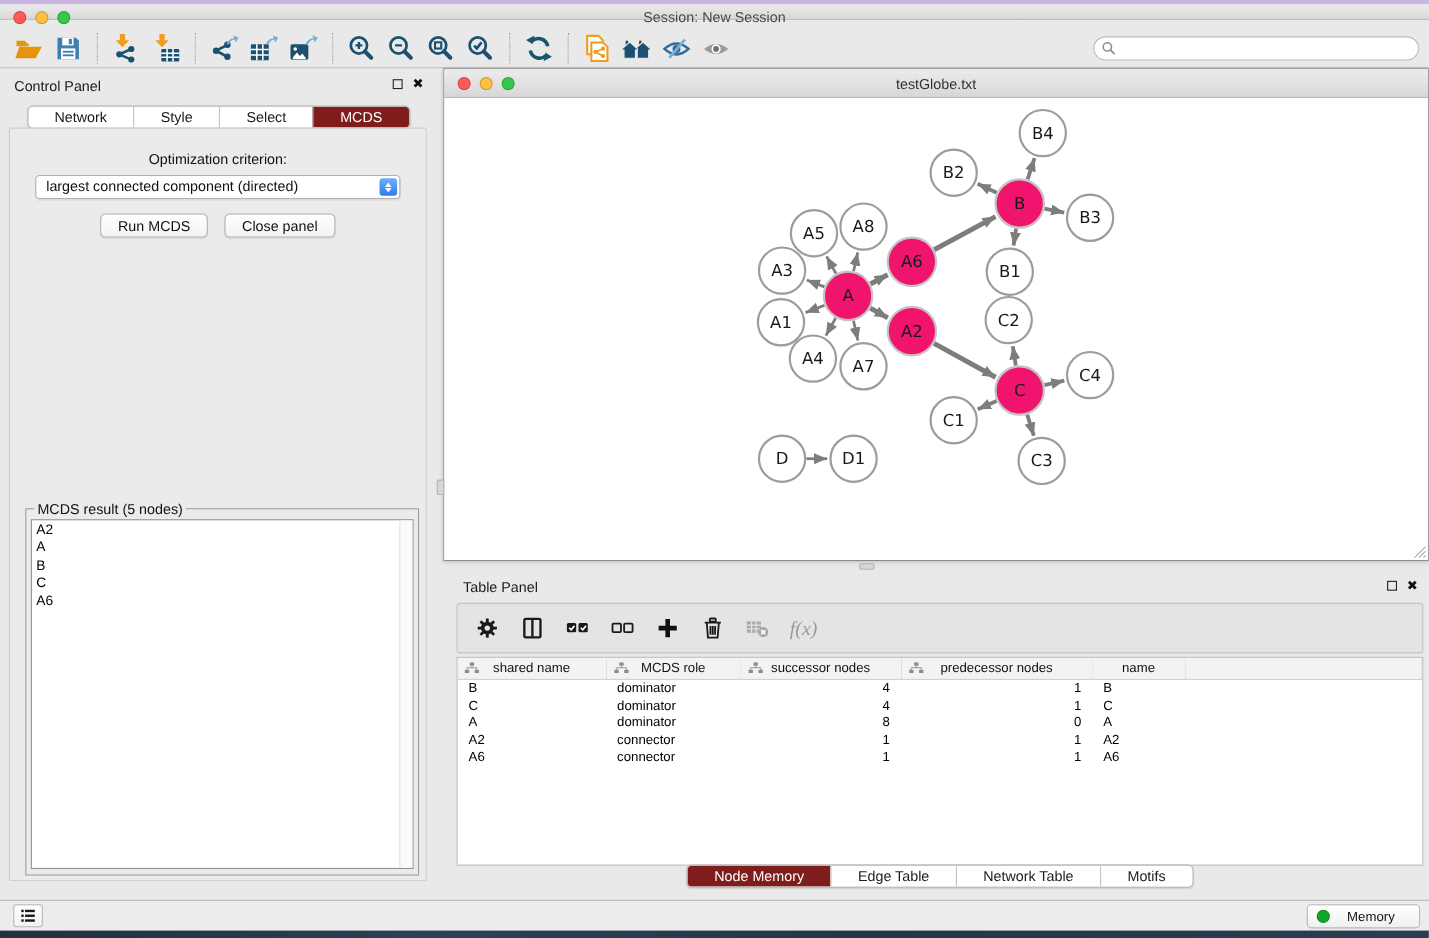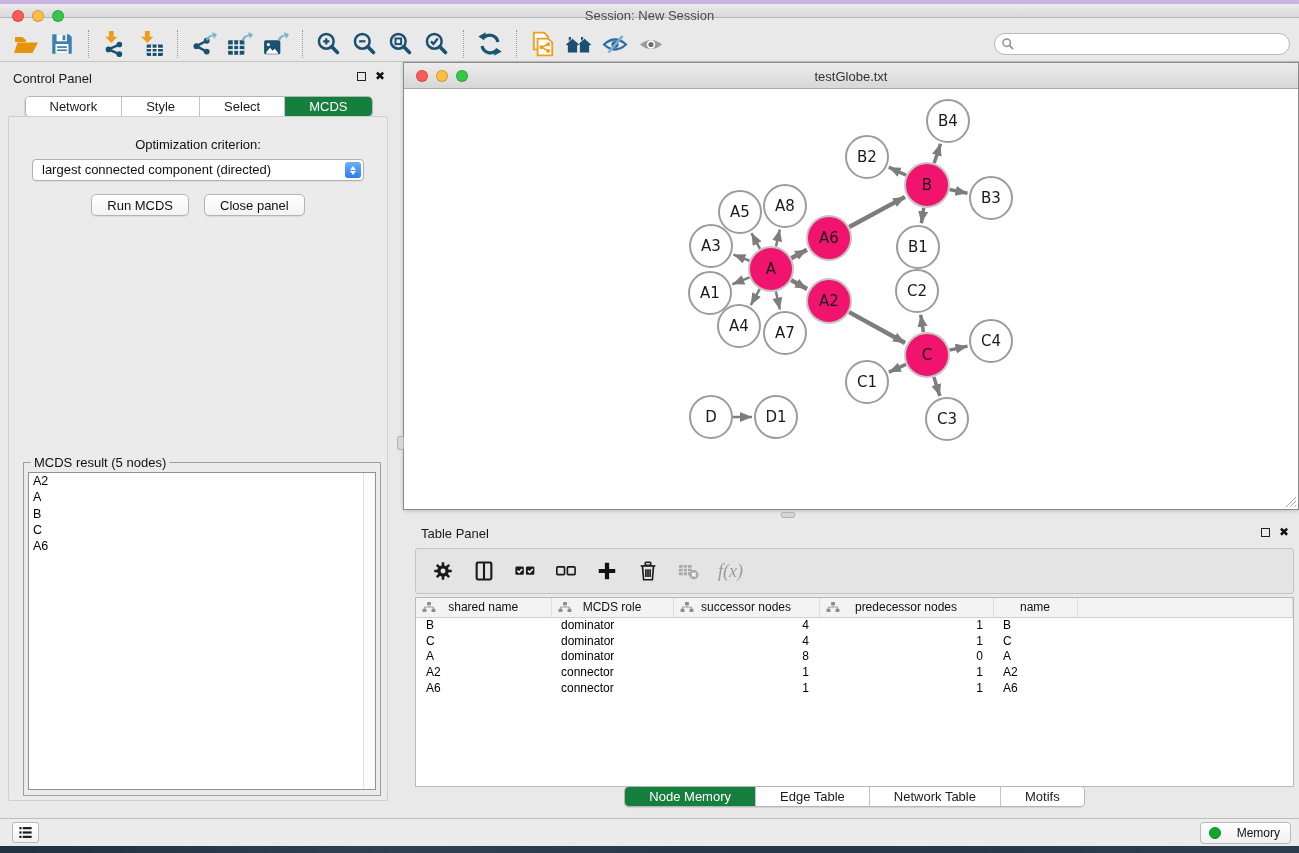--- a/index.html
+++ b/index.html
@@ -30,21 +30,21 @@
   .panel-head { position:relative; height:26px; }
   .panel-title { position:absolute; left:13px; top:7px; font-size:13px; color:#1a1a1a; }
   .ph-icons { position:absolute; right:12px; top:7px; display:flex; gap:9px; align-items:center; }
   .float-sq { width:9px; height:9px; border:1.5px solid #222; display:inline-block; }
   .close-x { font-size:12px; font-weight:700; color:#111; line-height:10px; }
 
   .seg { display:flex; border:1px solid #b5b5b5; border-radius:5px; overflow:hidden; background:#fff;
     box-shadow:0 1px 1px rgba(0,0,0,.10); }
   .seg button { font-size:13px; padding:2px 24px; border:none; background:#fff; color:#1a1a1a; border-left:1px solid #c3c3c3; }
   .seg button:first-child { border-left:none; }
-  .seg button.active { background:#15803d; color:#fff; }
+  .seg button.active { background:#7f1d1d; color:#fff; }
   .cp-tabs { position:absolute; top:32px; left:50%; transform:translateX(-50%); }
 
   .cp-pane { position:absolute; left:8px; top:52px; width:380px; height:685px;
     background:#ebebeb; border:1px solid #cfcfcf; border-radius:2px; }
   .opt-label { text-align:center; margin-top:20px; font-size:13px; color:#111; }
   .select-box { position:relative; width:332px; height:22px; margin:7px auto 0; background:#fff;
     border:1px solid #b0b0b0; border-radius:4px; font-size:13px; line-height:20px; padding-left:9px; color:#111;
     box-shadow:0 1px 1px rgba(0,0,0,.06); }
   .stepper { position:absolute; right:2px; top:2px; width:16px; height:16px; border-radius:3px;
     background:linear-gradient(#6db1fb,#2f7bf0); display:flex; flex-direction:column; align-items:center; justify-content:center; gap:1px; }
@@ -91,21 +91,21 @@
   table.node-table th .tree { position:absolute; left:6px; top:3px; width:14px; height:11px; }
   table.node-table td { font-size:12px; color:#000; height:15.7px; padding:0 10px; white-space:nowrap; }
   td.r { text-align:right; } td.l { text-align:left; }
   .tp-tabs { position:absolute; left:0; right:0; top:268px; display:flex; justify-content:center; }
 
   
   .statusbar { position:absolute; left:0; top:818px; width:1299px; height:28px; background:#ececec; border-top:1px solid #bdbdbd; }
   .list-btn { position:absolute; left:12px; top:3px; width:27px; height:21px; background:linear-gradient(#fff,#f1f1f1);
     border:1px solid #b9b9b9; border-radius:3px; display:flex; align-items:center; justify-content:center; }
   .list-btn svg { width:17px; height:15px; }
-  .memory-btn { position:absolute; right:8px; top:3px; height:22px; padding:0 10px 0 8px; display:flex; align-items:center; gap:16px;
+  .memory-btn { position:absolute; right:8px; top:3px; height:22px; padding:0 22px 0 8px; display:flex; align-items:center; gap:16px;
     background:linear-gradient(#fff,#f0f0f0); border:1px solid #b9b9b9; border-radius:4px; font-size:12px; color:#111; }
   .mem-dot { width:12px; height:12px; border-radius:50%; background:#12a52c; border:1px solid #0d8a22; }
   .desktop-strip { position:absolute; left:0; top:846px; width:1299px; height:7px;
     background:linear-gradient(90deg,#22303f,#2e4054 30%,#253648 60%,#2b3d50); }
 </style>
 </head>
 <body>
 
 <div class="app">
 

